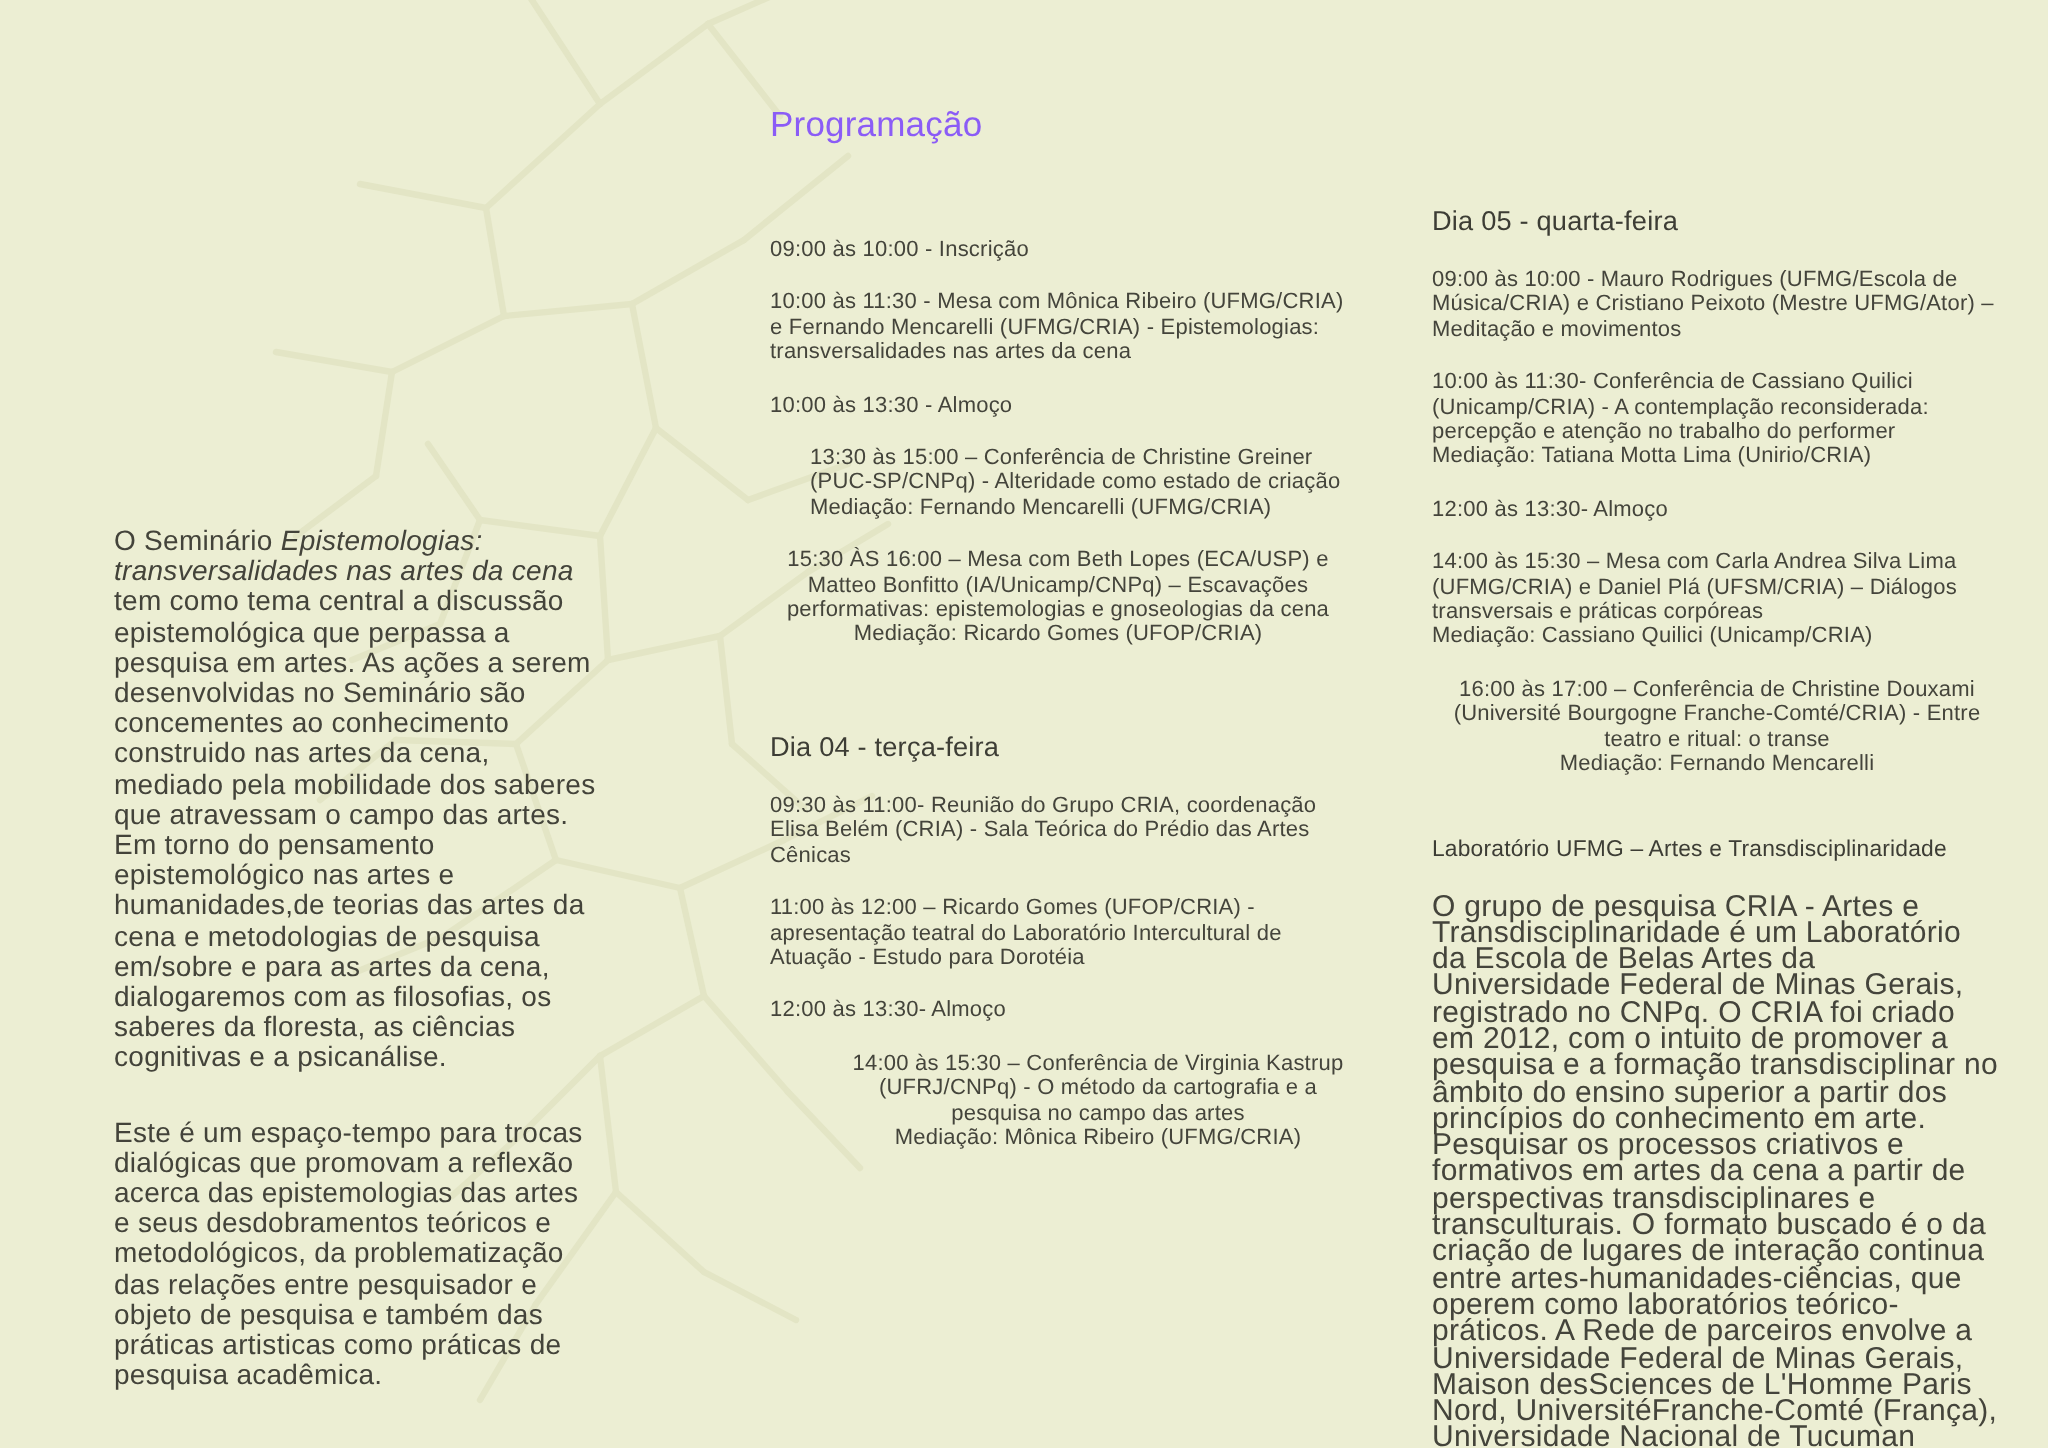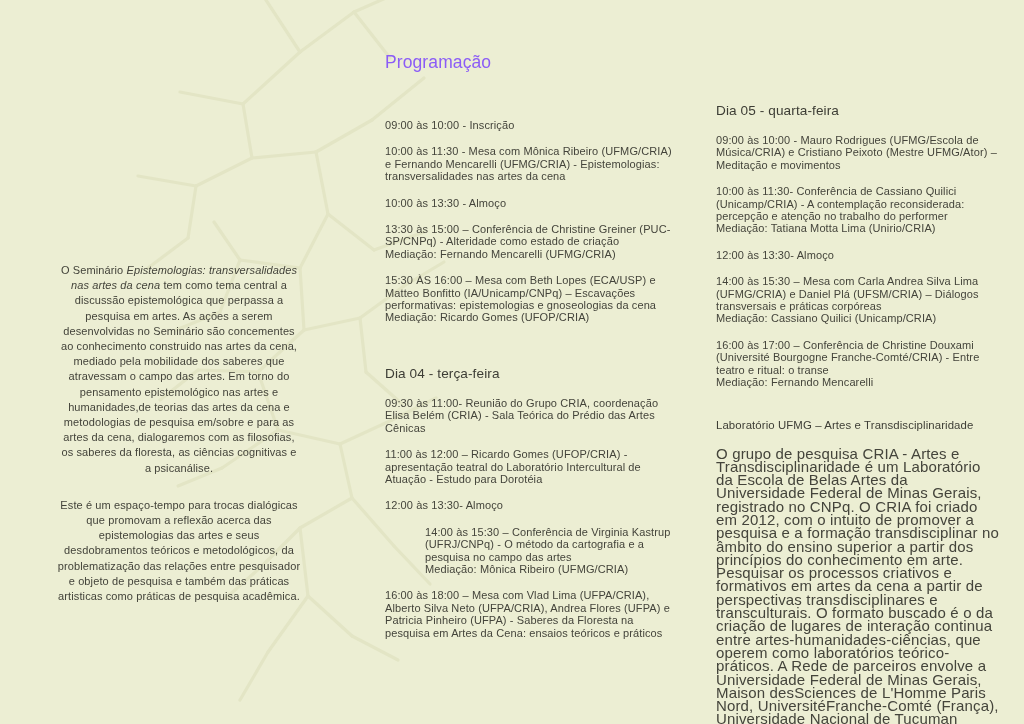--- a/index.html
+++ b/index.html
@@ -38,25 +38,25 @@
 
   
   .intro-col {
     position: absolute;
     left: 57px;
     top: 263px;
     width: 244px;
     z-index: 2;
   }
   .intro-p {
-    font-size: 11px;
+    font-size: 14px;
     line-height: 15.2px;
     color: #43433a;
     margin: 0 0 22px 0;
-    text-align: center;
+    text-align: left;
     letter-spacing: 0.01em;
   }
   .intro-p em {
     font-style: italic;
   }
 
   
   .mid-col {
     position: absolute;
     left: 385px;
@@ -96,21 +96,21 @@
     letter-spacing: 0.1px;
   }
 
   .entry {
     font-size: 11px;
     line-height: 12.4px;
     color: #44443b;
     margin: 0 0 14px 0;
     letter-spacing: 0.01em;
   }
-  .entry:last-child { margin-bottom: 0; }
+  .entry:last-child { margin-bottom: 0; text-align: center; }
 
   .body-p {
     font-size: 15px;
     line-height: 13.3px;
     color: #44443b;
     margin: 0;
     letter-spacing: 0.01em;
   }
 
   .spacer-day { height: 42px; }
@@ -185,36 +185,35 @@
   </div>
 
   <div class="mid-col">
 
     <h1 class="page-title">Programação</h1>
 
     <div>
       <p class="entry">09:00 às 10:00 - Inscrição</p>
       <p class="entry">10:00 às 11:30 - Mesa com Mônica Ribeiro (UFMG/CRIA) e Fernando Mencarelli (UFMG/CRIA) - Epistemologias: transversalidades nas artes da cena</p>
       <p class="entry">10:00 às 13:30 - Almoço</p>
-      <p class="entry" style="white-space: pre-line;">13:30 às 15:00 – Conferência de Christine Greiner (PUC-SP/CNPq) - Alteridade como estado de criação
+      <p class="entry" style="white-space: pre-line; margin-left: 20px;">13:30 às 15:00 – Conferência de Christine Greiner (PUC-SP/CNPq) - Alteridade como estado de criação
 Mediação: Fernando Mencarelli (UFMG/CRIA)</p>
       <p class="entry" style="white-space: pre-line;">15:30 ÀS 16:00 – Mesa com Beth Lopes (ECA/USP) e Matteo Bonfitto (IA/Unicamp/CNPq) – Escavações performativas: epistemologias e gnoseologias da cena
 Mediação: Ricardo Gomes (UFOP/CRIA)</p>
     </div>
 
     <div class="spacer-day"></div>
 
     <h2 class="day-heading">Dia 04 - terça-feira</h2>
     <div>
       <p class="entry">09:30 às 11:00- Reunião do Grupo CRIA, coordenação Elisa Belém (CRIA) - Sala Teórica do Prédio das Artes Cênicas</p>
       <p class="entry">11:00 às 12:00 – Ricardo Gomes (UFOP/CRIA) - apresentação teatral do Laboratório Intercultural de Atuação - Estudo para Dorotéia</p>
       <p class="entry">12:00 às 13:30- Almoço</p>
       <p class="entry" style="white-space: pre-line; margin-left: 40px;">14:00 às 15:30 – Conferência de Virginia Kastrup (UFRJ/CNPq) - O método da cartografia e a pesquisa no campo das artes
 Mediação: Mônica Ribeiro (UFMG/CRIA)</p>
-      <p class="entry">16:00 às 18:00 – Mesa com Vlad Lima (UFPA/CRIA), Alberto Silva Neto (UFPA/CRIA), Andrea Flores (UFPA) e Patricia Pinheiro (UFPA) - Saberes da Floresta na pesquisa em Artes da Cena: ensaios teóricos e práticos</p>
     </div>
   </div>
 
   <div class="right-col">
 
     <h2 class="day-heading">Dia 05 - quarta-feira</h2>
     <div>
       <p class="entry">09:00 às 10:00 - Mauro Rodrigues (UFMG/Escola de Música/CRIA) e Cristiano Peixoto (Mestre UFMG/Ator) – Meditação e movimentos</p>
       <p class="entry" style="white-space: pre-line;">10:00 às 11:30- Conferência de Cassiano Quilici (Unicamp/CRIA) - A contemplação reconsiderada: percepção e atenção no trabalho do performer
 Mediação: Tatiana Motta Lima (Unirio/CRIA)</p>

